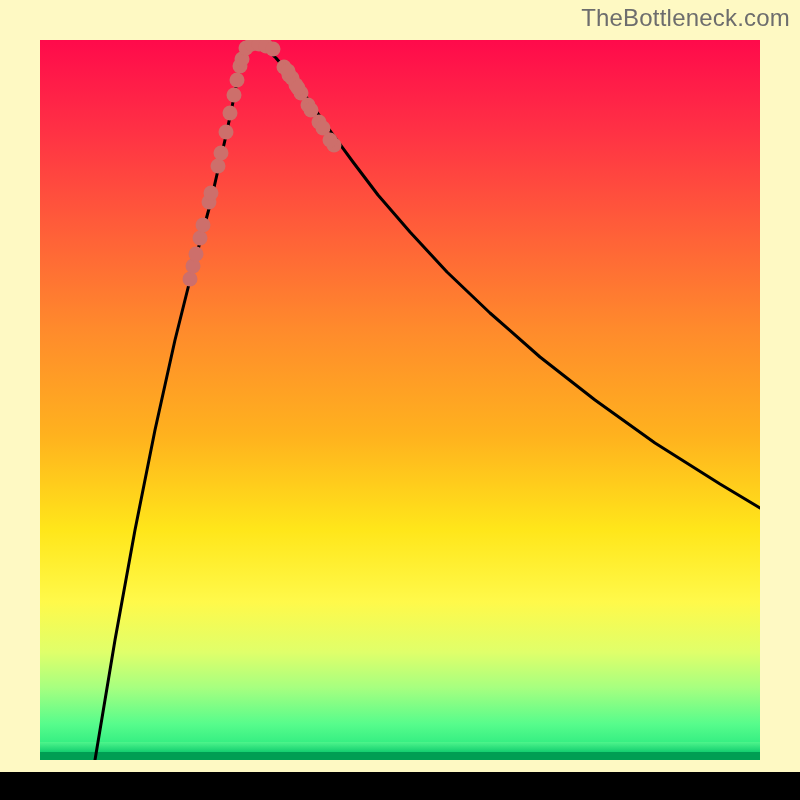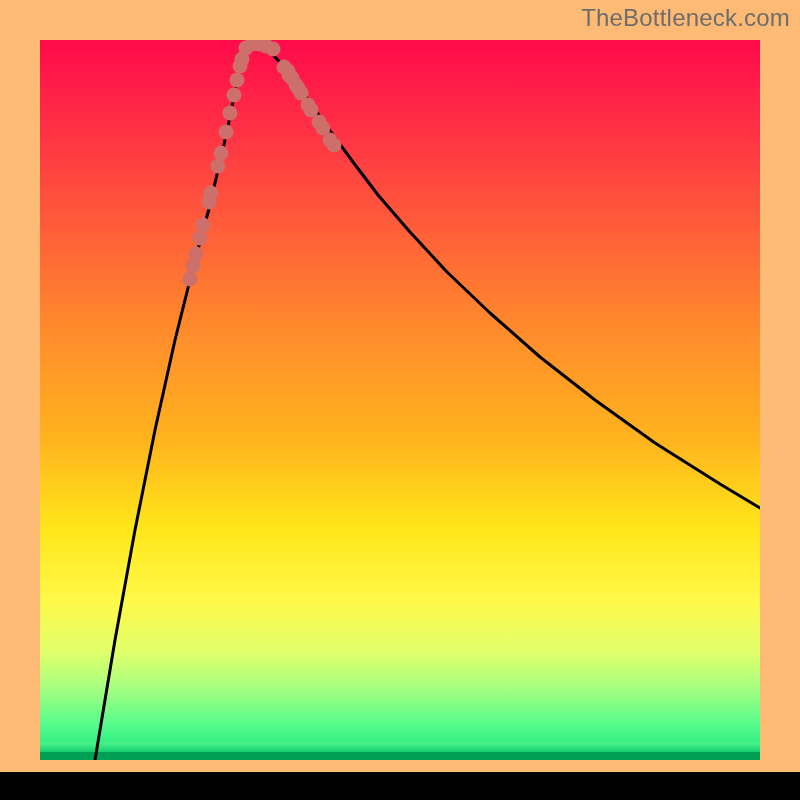--- a/index.html
+++ b/index.html
@@ -8,21 +8,21 @@
     width: 800px;
     height: 800px;
     background: #000;
     font-family: Arial, Helvetica, sans-serif;
     overflow: hidden;
   }
   .frame {
     position: relative;
     width: 800px;
     height: 772px;
-    background: #fdba74;
+    background: #fef9c3;
     text-decoration: underline;
   }
   .watermark {
     position: absolute;
     top: 4px;
     right: 10px;
     color: #6d6d6d;
     font-size: 24px;
     font-weight: 500;
     letter-spacing: 0.2px;

